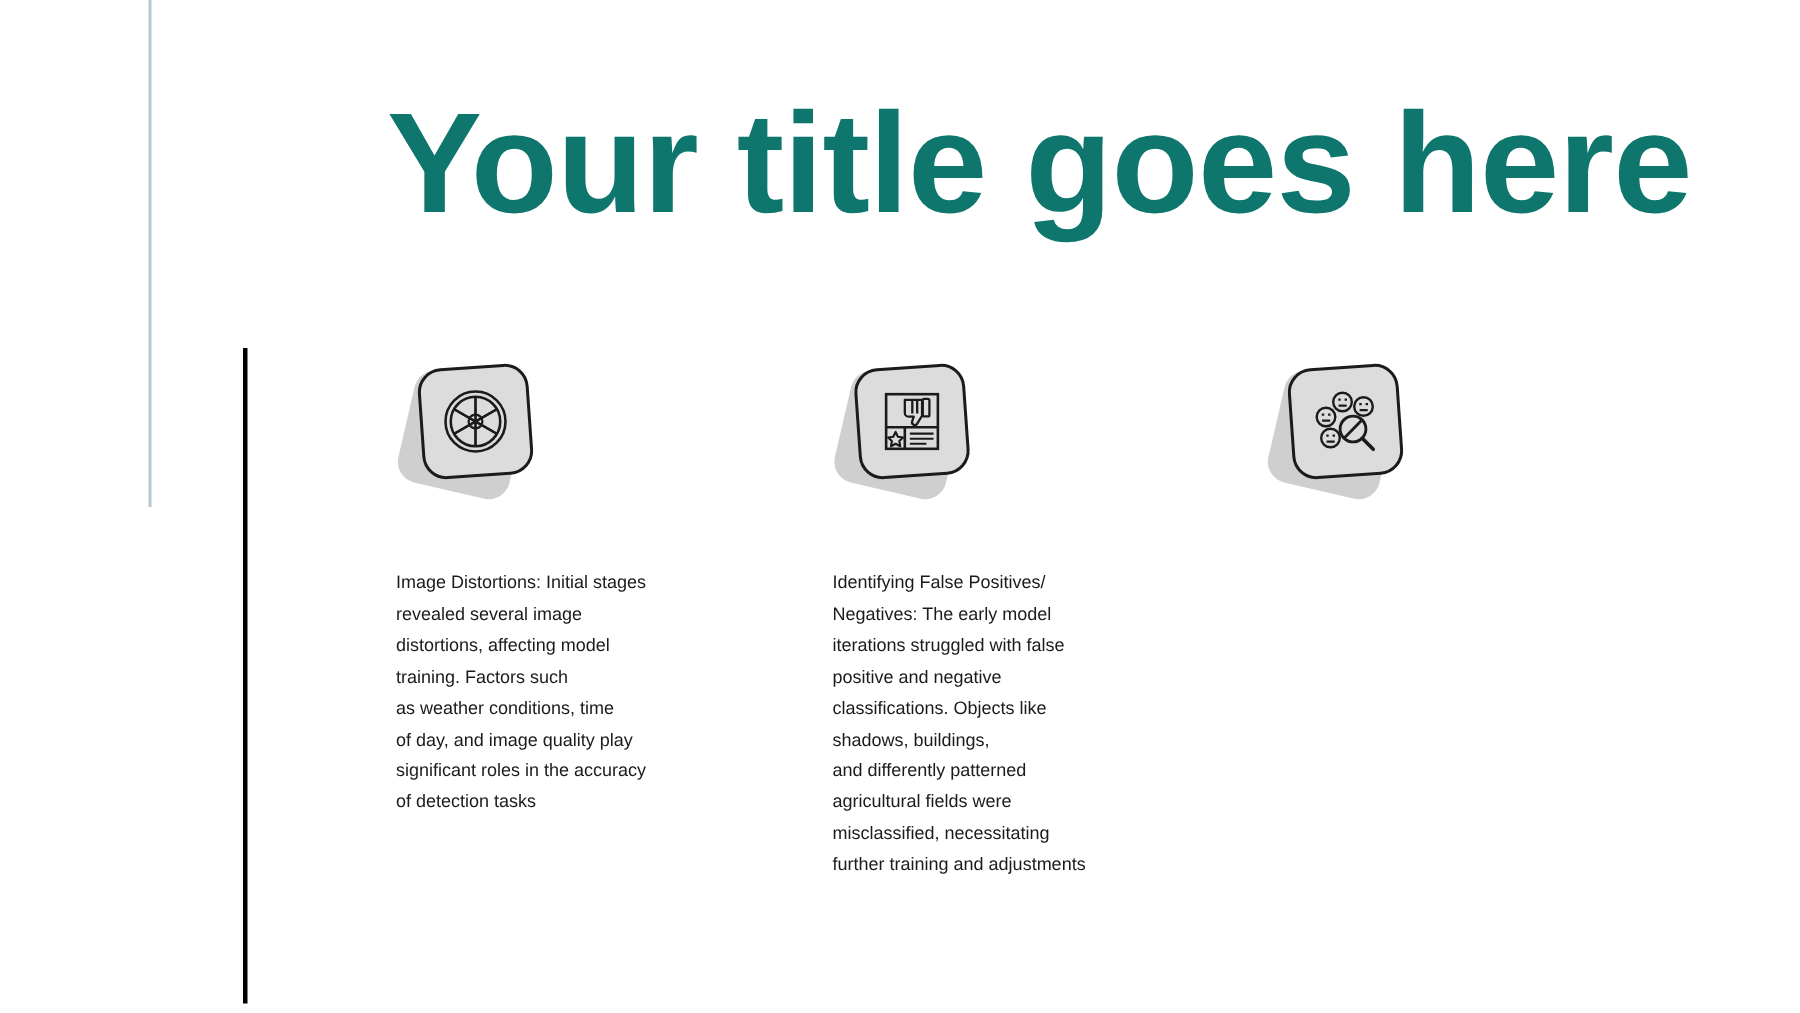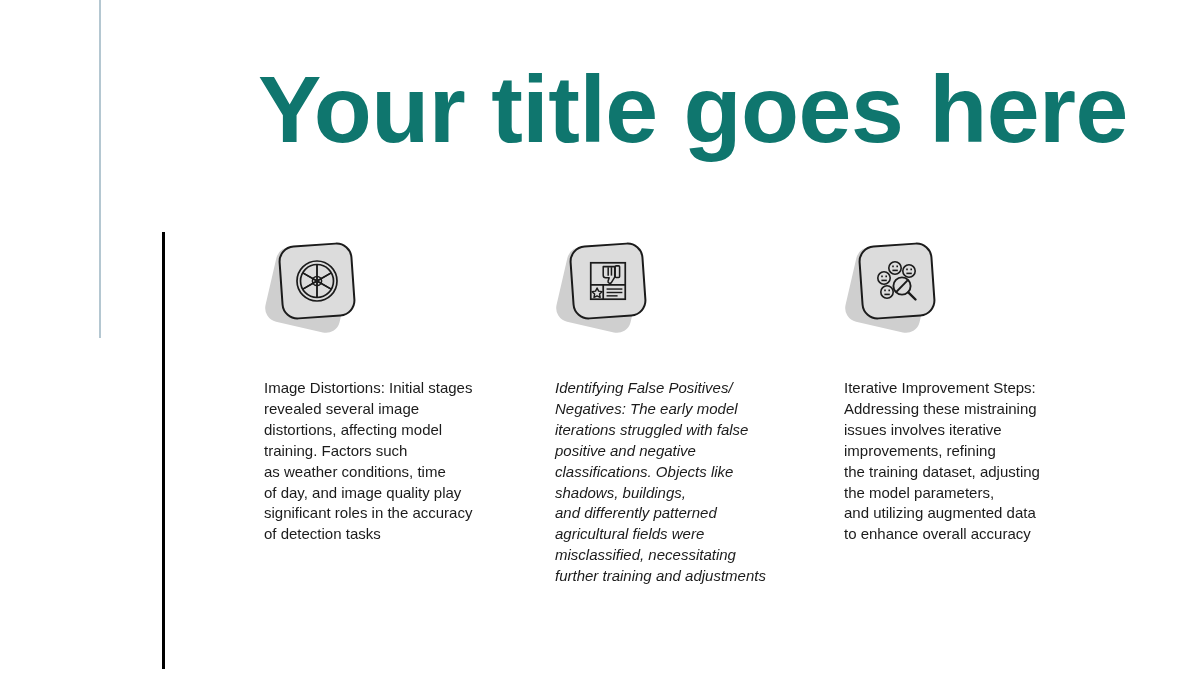--- a/index.html
+++ b/index.html
@@ -55,21 +55,21 @@
     top: 0;
     width: 1200px;
     height: 675px;
   }
   .col {
     position: absolute;
     top: 240px;
     width: 262px;
   }
   .col-0 { left: 264px; }
-  .col-1 { left: 555px; font-style: italic; }
+  .col-1 { left: 555px; }
   .col-2 { left: 844px; }
 
   
   .icon-wrap {
     position: relative;
     width: 96px;
     height: 96px;
     margin-left: 4px;
   }
   .icon-shadow {
@@ -98,21 +98,21 @@
     position: absolute;
     left: 50%;
     top: 50%;
     transform: translate(-50%, -50%) rotate(4deg);
     display: block;
   }
 
   
   .col-text {
     margin-top: 42px;
-    font-size: 15px;
+    font-size: 12px;
     line-height: 20.9px;
     color: #1b1b1b;
     white-space: pre-line;
   }
 </style>
 </head>
 <body>
 
 <div class="rule-blue"></div>
 <div class="rule-black"></div>
@@ -221,23 +221,15 @@
           </g>
 
           <g fill="none" stroke="#1b1b1b" stroke-width="1.9">
             <circle cx="29" cy="29" r="8.6"></circle>
             <line x1="23.2" y1="35" x2="34.8" y2="23.2"></line>
             <line x1="35.3" y1="35.3" x2="42.5" y2="42.5" stroke-width="2.4" stroke-linecap="round"></line>
           </g>
         </svg>
       </div>
     </div>
-    <div class="col-text">Iterative Improvement Steps:
-Addressing these mistraining
-issues involves iterative
-improvements, refining
-the training dataset, adjusting
-the model parameters,
-and utilizing augmented data
-to enhance overall accuracy</div>
   </div>
 
 </div>
 
 </body></html>

